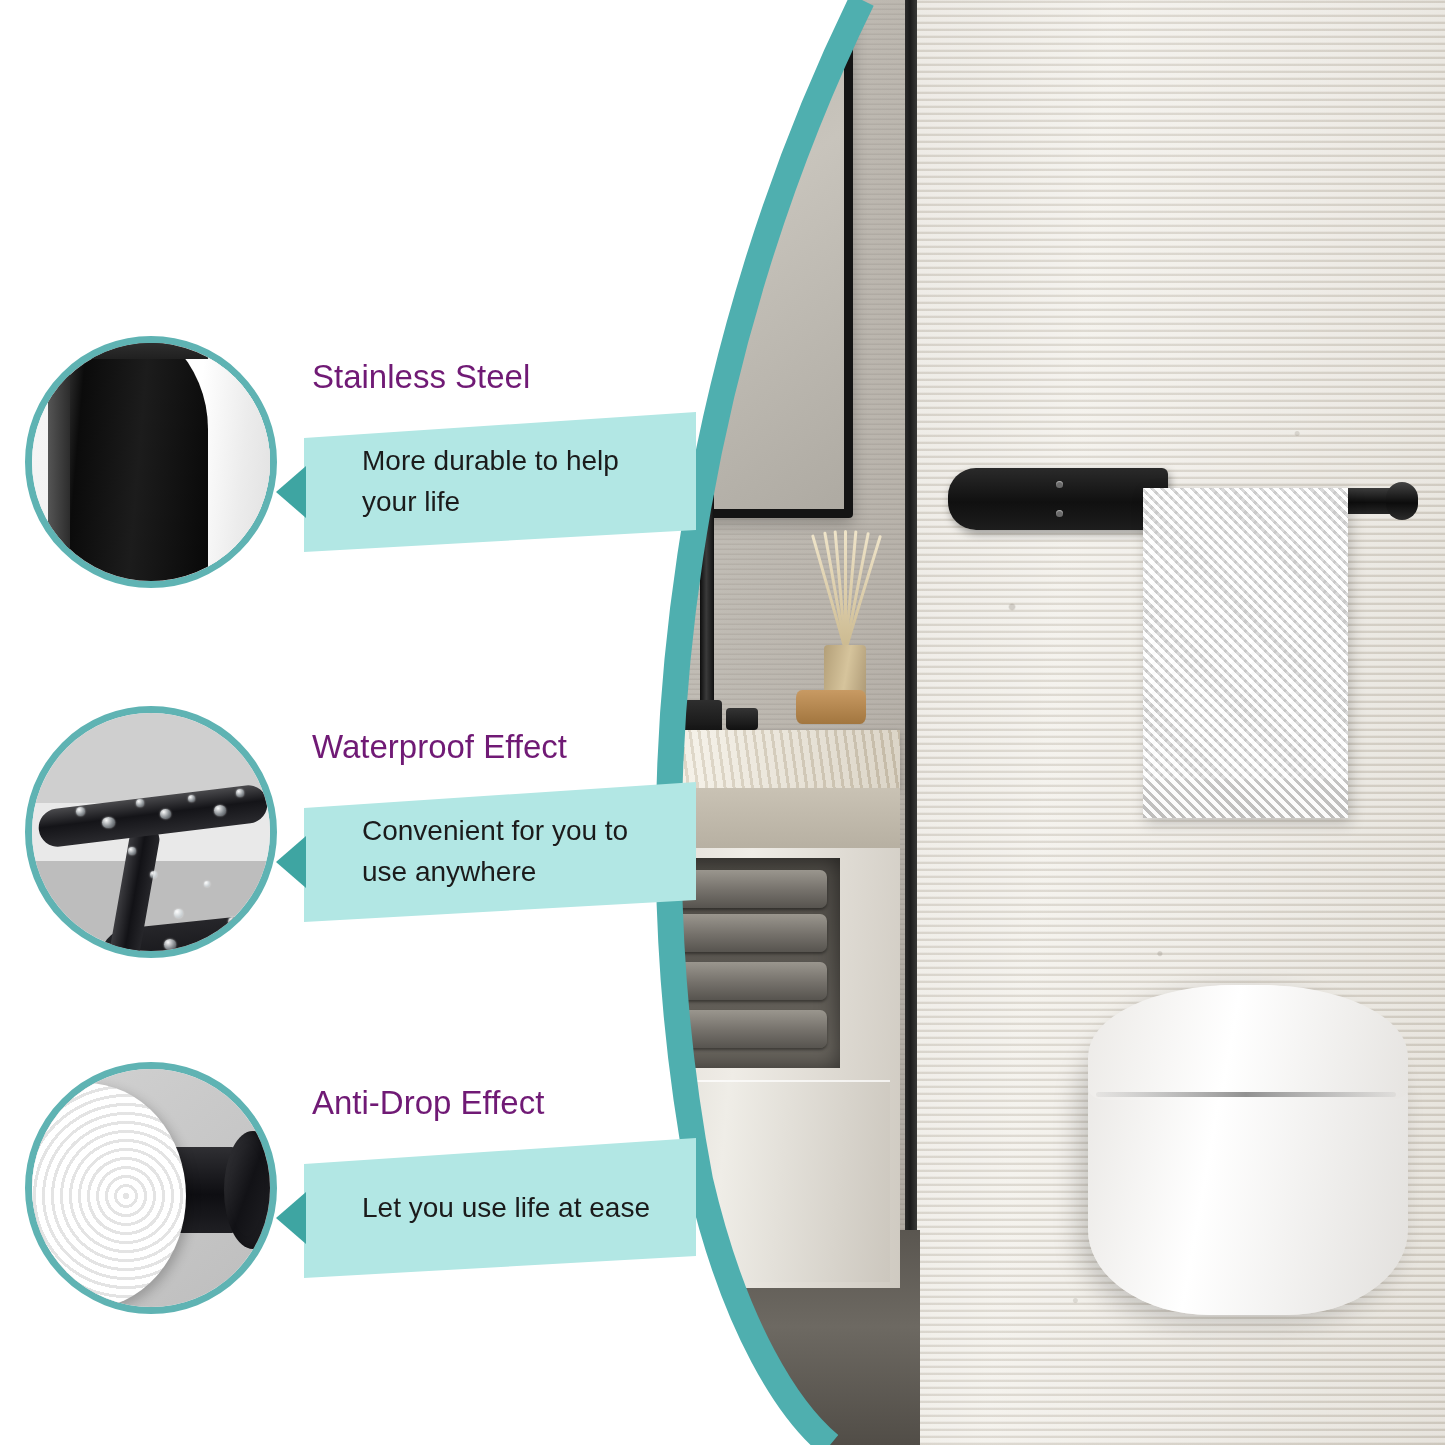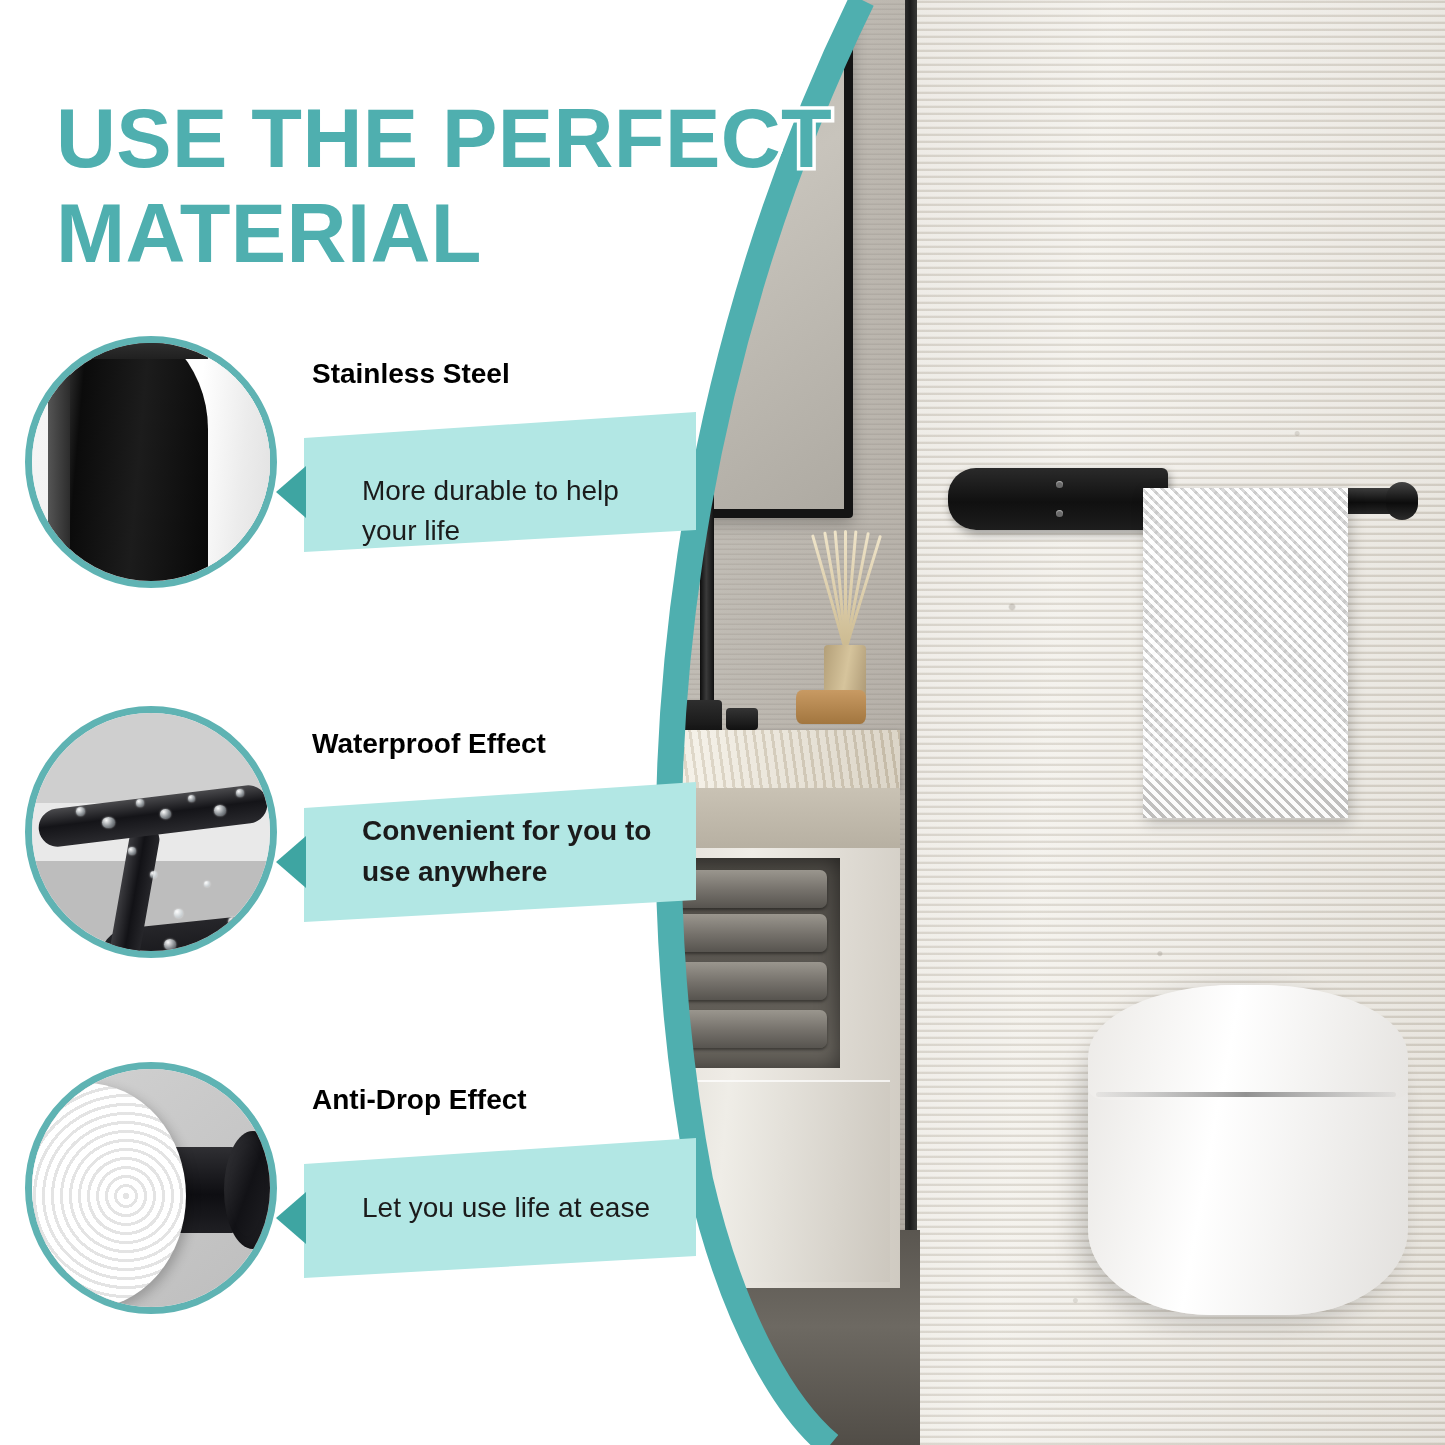--- a/index.html
+++ b/index.html
@@ -312,21 +312,21 @@
   .tp-knob-head{
     position:absolute;left:192px;top:62px;width:58px;height:118px;
     border-radius:50%;
     background:linear-gradient(110deg,#3a3a3e,#121216 45%,#262629);
     box-shadow:inset -6px 0 10px rgba(0,0,0,.5);
   }
 
   
   .f-head{
     position:absolute;
-    font-size:28px;font-weight:700;color:#000000;
+    font-size:33px;font-weight:400;color:#701a75;
     -webkit-text-stroke:5px #ffffff;paint-order:stroke fill;
     white-space:nowrap;
   }
 
   
   .callout{
     position:absolute;
     background:#B2E7E4;
     box-sizing:border-box;
     display:flex;align-items:center;
@@ -399,38 +399,36 @@
 
     <div class="toilet-body"></div>
     <div class="toilet-lid"></div>
     <div class="toilet-seam"></div>
   </div>
 
   <svg class="arc-svg" viewBox="0 0 1445 1445">
     <path d="M 862 0 C 700 330 620 760 700 1180 C 735 1330 790 1412 830 1445" fill="none" stroke="#4FAFAF" stroke-width="26"></path>
   </svg>
 
-  <div class="title">USE THE PERFECT
-MATERIAL</div>
 
   <div class="feature">
     <div class="circle" style="left:25px;top:336px;">
       <div class="circle-inner">
         <div class="cs-bg"></div>
         <div class="cs-silver"></div>
         <div class="cs-silver2"></div>
         <div class="cs-hl"></div>
         <div class="cs-black"></div>
         <div class="cs-black-top"></div>
         <div class="cs-edge"></div>
       </div>
     </div>
     <div class="f-head" style="left:312px;top:358px;">Stainless Steel</div>
     <div class="callout" style="left:304px;top:412px;width:392px;height:140px;
-                clip-path:polygon(0 26px, 100% 0, 100% 118px, 0 140px);align-items:flex-end;">
+                clip-path:polygon(0 26px, 100% 0, 100% 118px, 0 140px);">
       <div class="callout-text">More durable to help your life</div>
     </div>
     <div class="arrow" style="left:276px;top:466px;"></div>
   </div>
 
   <div class="feature">
     <div class="circle" style="left:25px;top:706px;">
       <div class="circle-inner">
         <div class="wd-bg"></div>
         <div class="wd-plate"></div>
@@ -448,21 +446,21 @@
         <div class="drop" style="left:142px;top:196px;width:9px;height:9px;"></div>
         <div class="drop" style="left:172px;top:168px;width:6px;height:6px;"></div>
         <div class="drop" style="left:196px;top:204px;width:10px;height:9px;"></div>
         <div class="drop" style="left:132px;top:226px;width:12px;height:11px;"></div>
         <div class="drop" style="left:166px;top:236px;width:8px;height:8px;"></div>
         <div class="drop" style="left:208px;top:224px;width:7px;height:7px;"></div>
       </div>
     </div>
     <div class="f-head" style="left:312px;top:728px;">Waterproof Effect</div>
     <div class="callout" style="left:304px;top:782px;width:392px;height:140px;
-                clip-path:polygon(0 26px, 100% 0, 100% 118px, 0 140px);font-weight:bold;">
+                clip-path:polygon(0 26px, 100% 0, 100% 118px, 0 140px);">
       <div class="callout-text">Convenient for you to use anywhere</div>
     </div>
     <div class="arrow" style="left:276px;top:836px;"></div>
   </div>
 
   <div class="feature">
     <div class="circle" style="left:25px;top:1062px;">
       <div class="circle-inner">
         <div class="tp-bg"></div>
         <div class="tp-knob-stem"></div>

